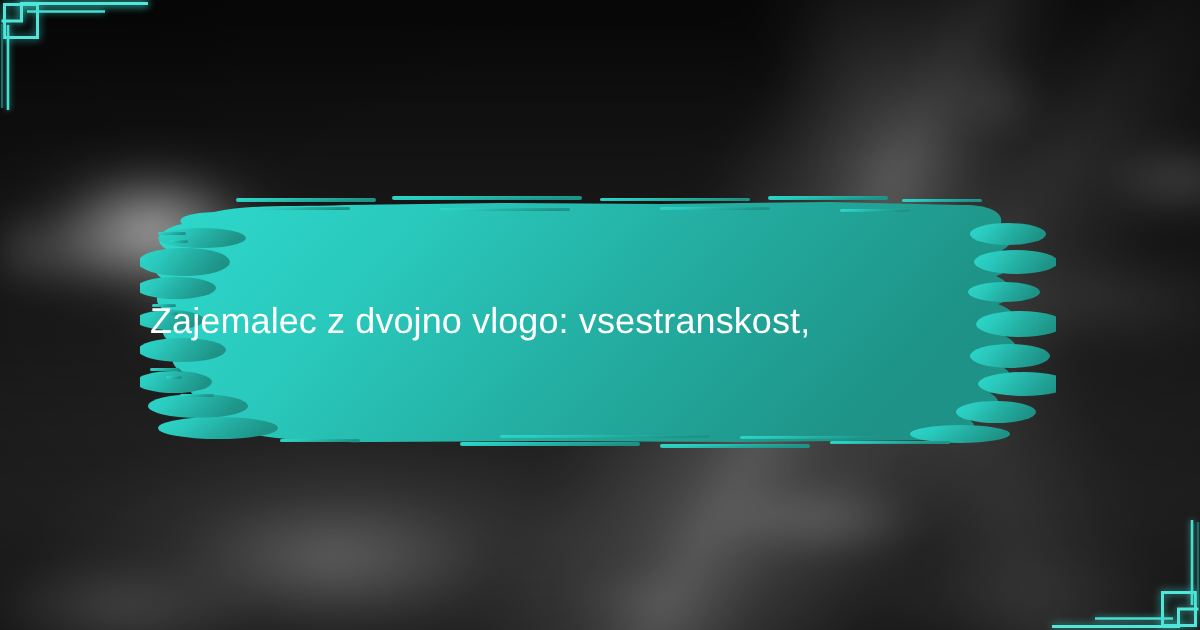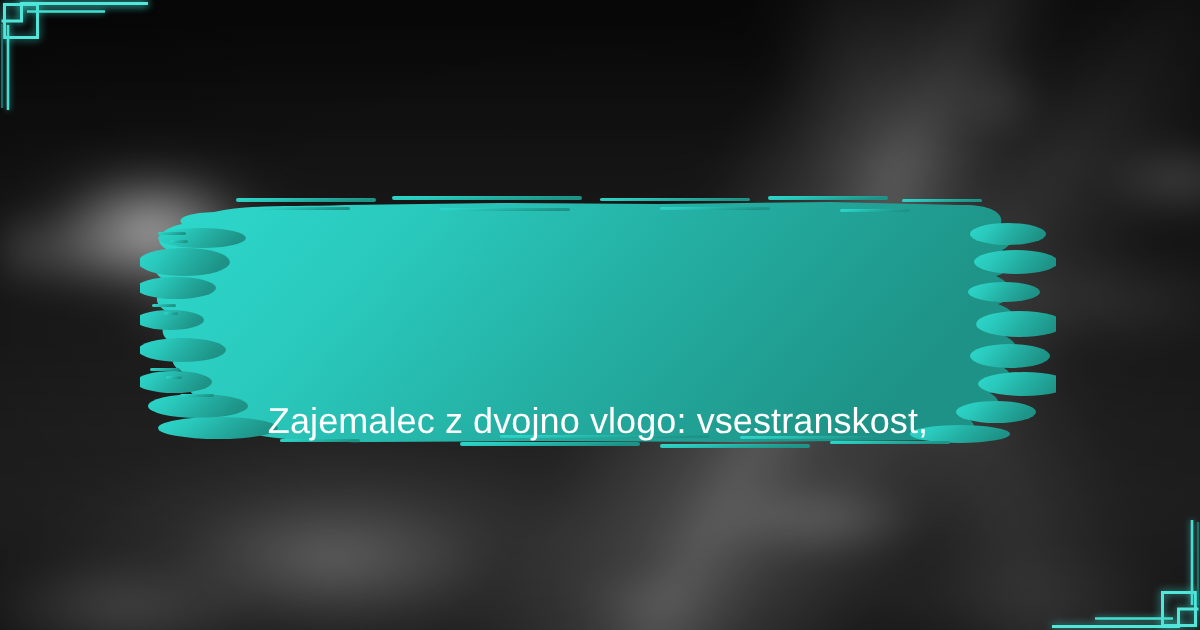--- a/index.html
+++ b/index.html
@@ -109,21 +109,22 @@
   }
 
   
   .headline {
     position: absolute;
     left: 150px;
     top: 192px;
     width: 896px;
     height: 258px;
     display: flex;
-    align-items: flex-end;
+    flex-direction: column;
+    align-items: flex-start;
     justify-content: center;
     gap: 8px;
     text-align: center;
     z-index: 5;
   }
   .headline-line {
     color: #ffffff;
     font-size: 36px;
     font-weight: 400;
     line-height: 58px;

